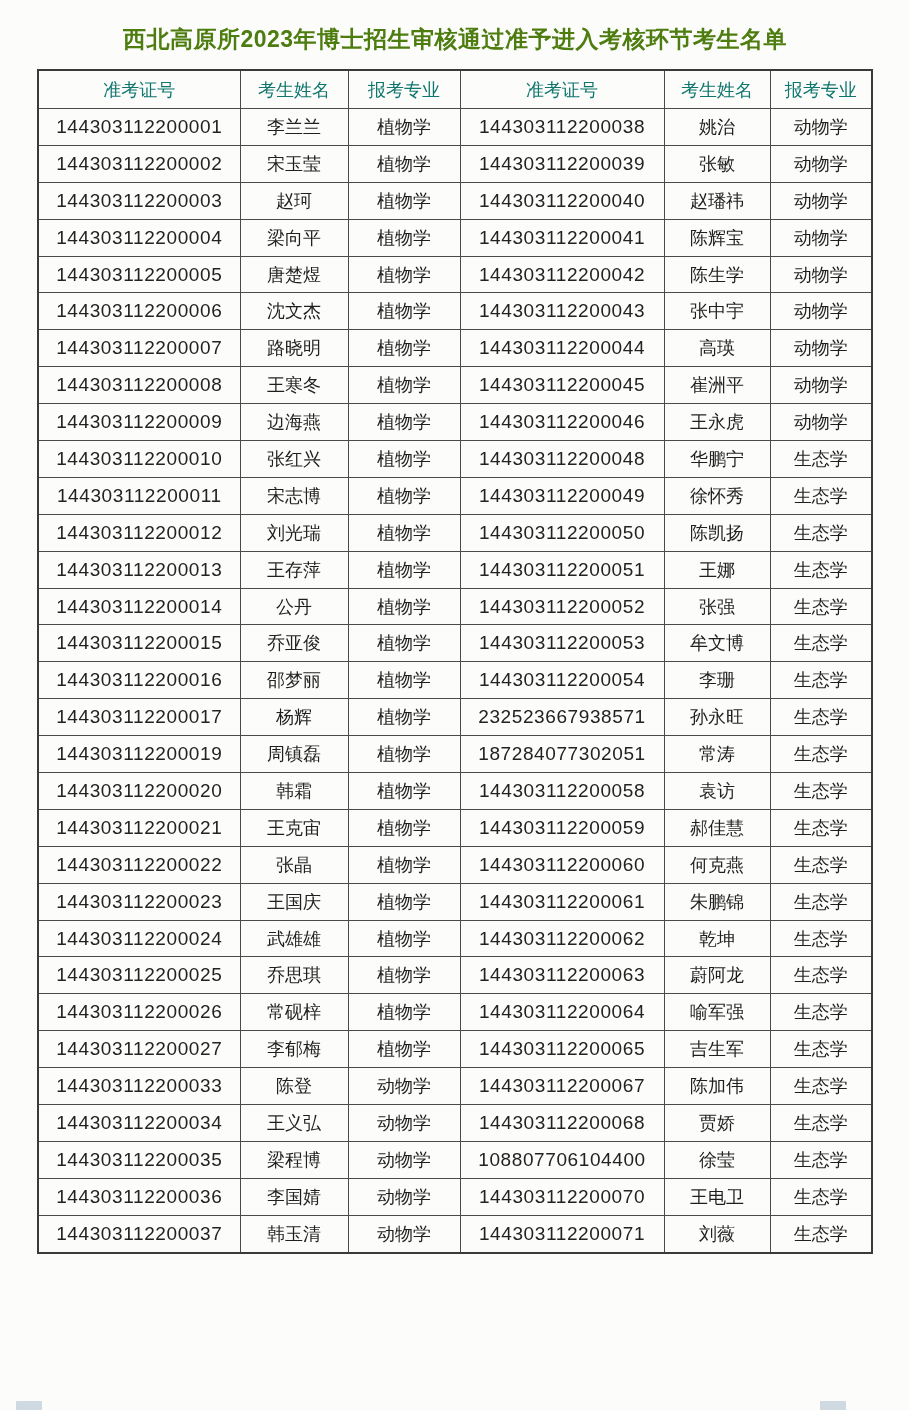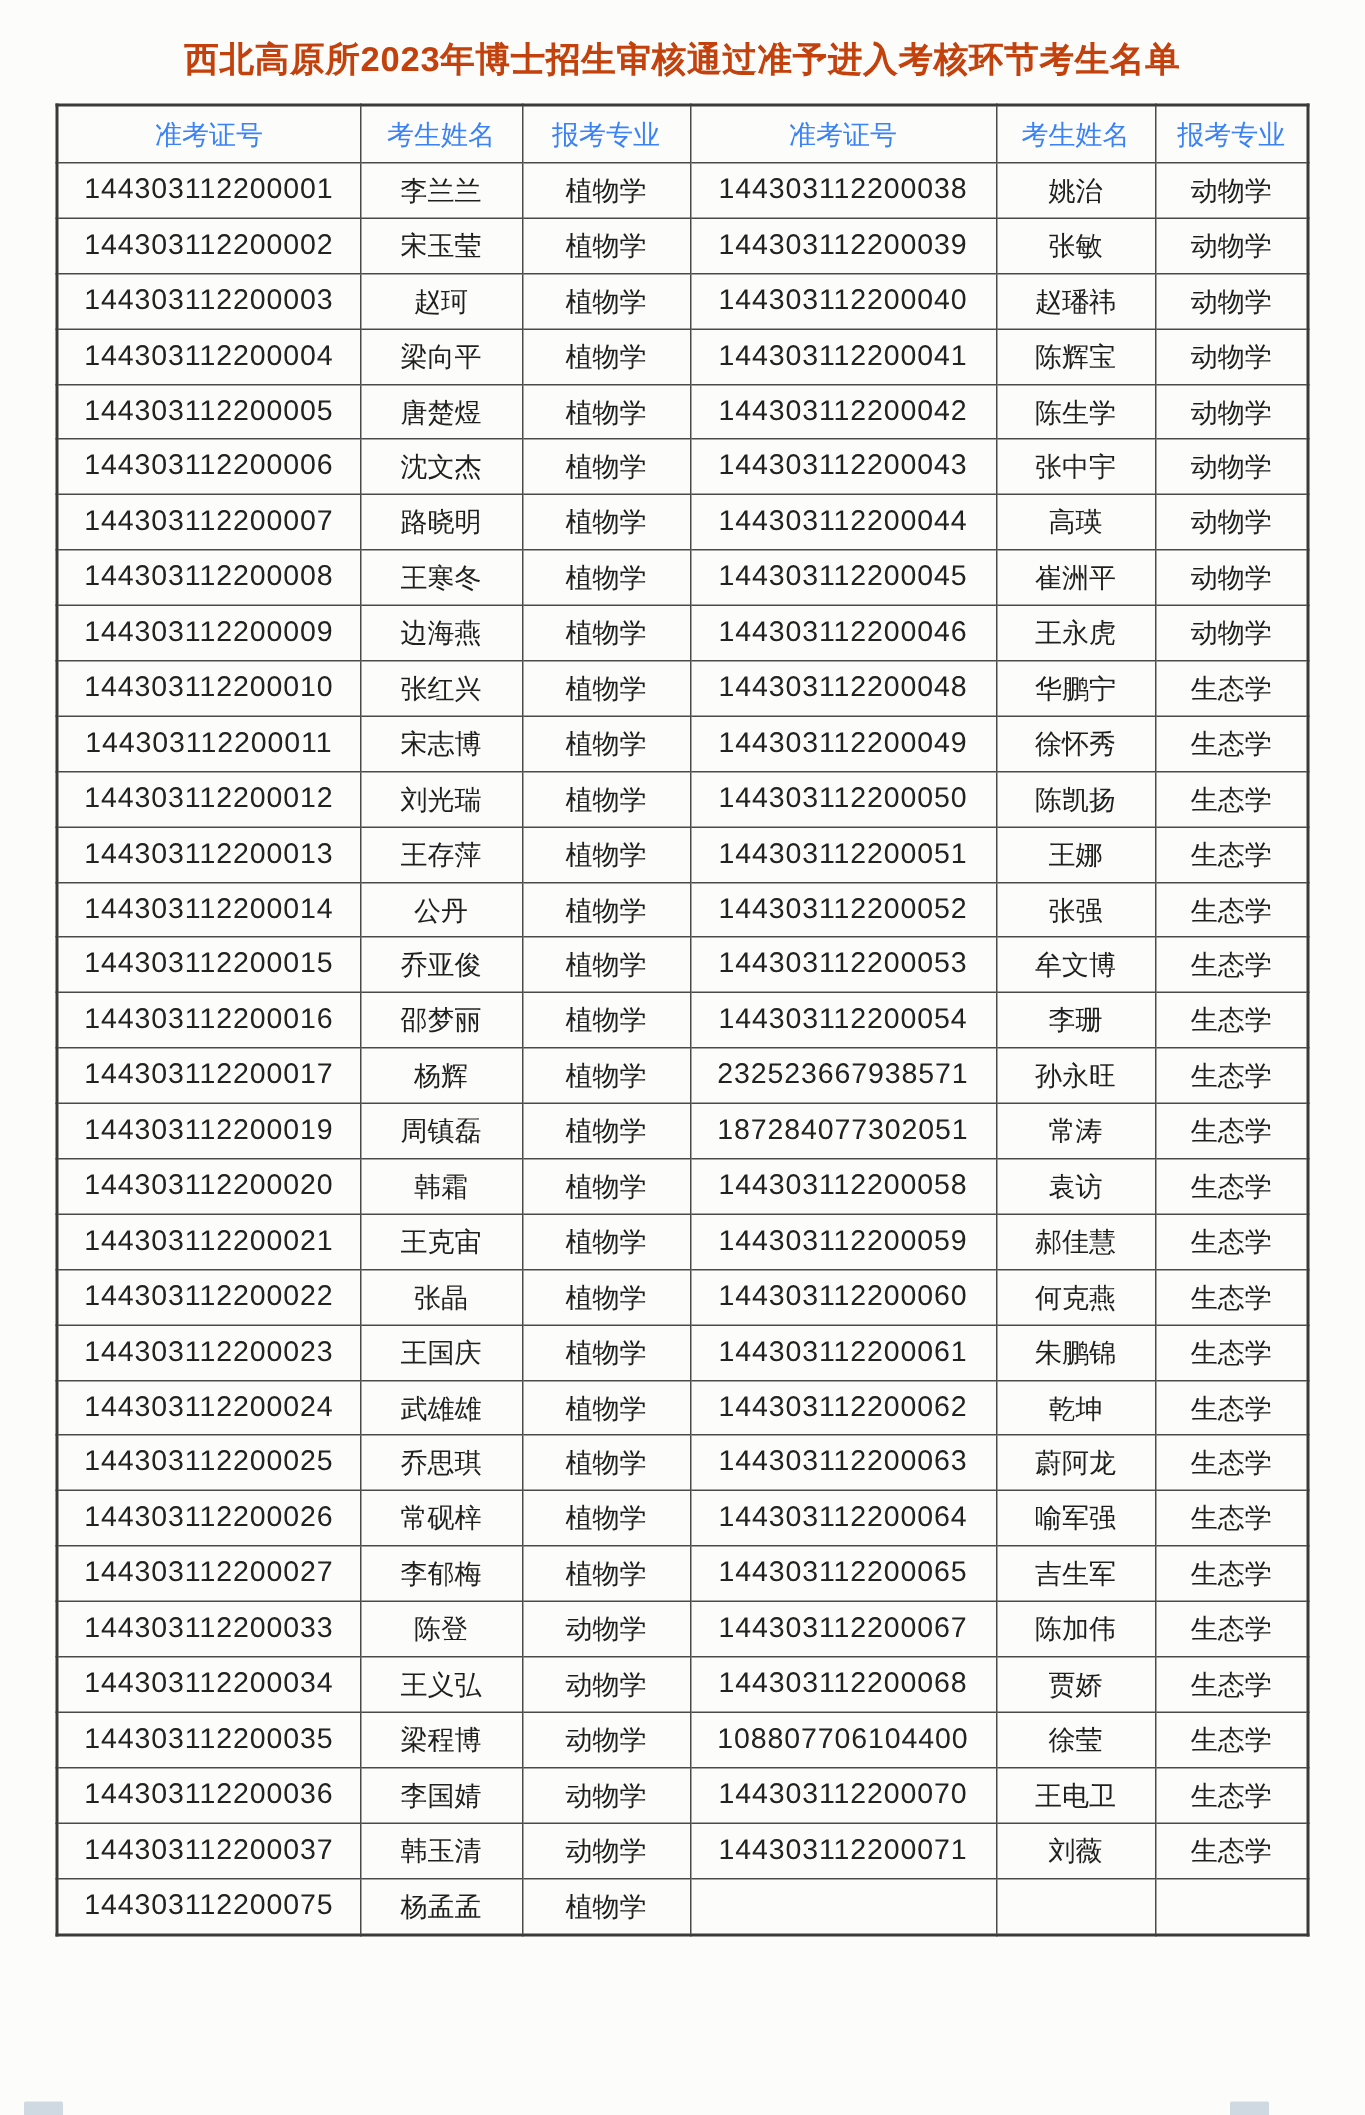--- a/index.html
+++ b/index.html
@@ -17,21 +17,21 @@
     overflow: hidden;
     color: #1f1f1f;
   }
   .title {
     margin: 0;
     padding-top: 24px;
     text-align: center;
     font-size: 23px;
     font-weight: 700;
     letter-spacing: 0.5px;
-    color: #c2410c;
+    color: #4d7c0f;
   }
   table.candidates {
     border-collapse: collapse;
     table-layout: fixed;
     width: 834px;
     margin: 14px auto 0 auto;
   }
   table.candidates th,
   table.candidates td {
     border: 1px solid #4a4a4a;
@@ -41,21 +41,21 @@
     overflow: hidden;
     white-space: nowrap;
   }
   table.candidates {
     border: 2px solid #3a3a3a;
   }
   table.candidates th {
     height: 37px;
     font-size: 18px;
     font-weight: 500;
-    color: #3b82f6;
+    color: #0f766e;
   }
   table.candidates td {
     height: 35.9px;
     font-size: 18px;
   }
   table.candidates td.id-col {
     font-size: 19px;
     letter-spacing: 0.6px;
     color: #222;
   }
@@ -338,27 +338,19 @@
           <td>生态学</td>
         </tr>
         <tr>
           <td class="id-col">144303112200037</td>
           <td>韩玉清</td>
           <td>动物学</td>
           <td class="id-col">144303112200071</td>
           <td>刘薇</td>
           <td>生态学</td>
         </tr>
-        <tr>
-          <td class="id-col">144303112200075</td>
-          <td>杨孟孟</td>
-          <td>植物学</td>
-          <td class="id-col"></td>
-          <td></td>
-          <td></td>
-        </tr>
       </tbody>
   </table>
 
   <div class="artifact artifact-left"></div>
   <div class="artifact artifact-right"></div>
 
 </div>
 
 </body></html>

